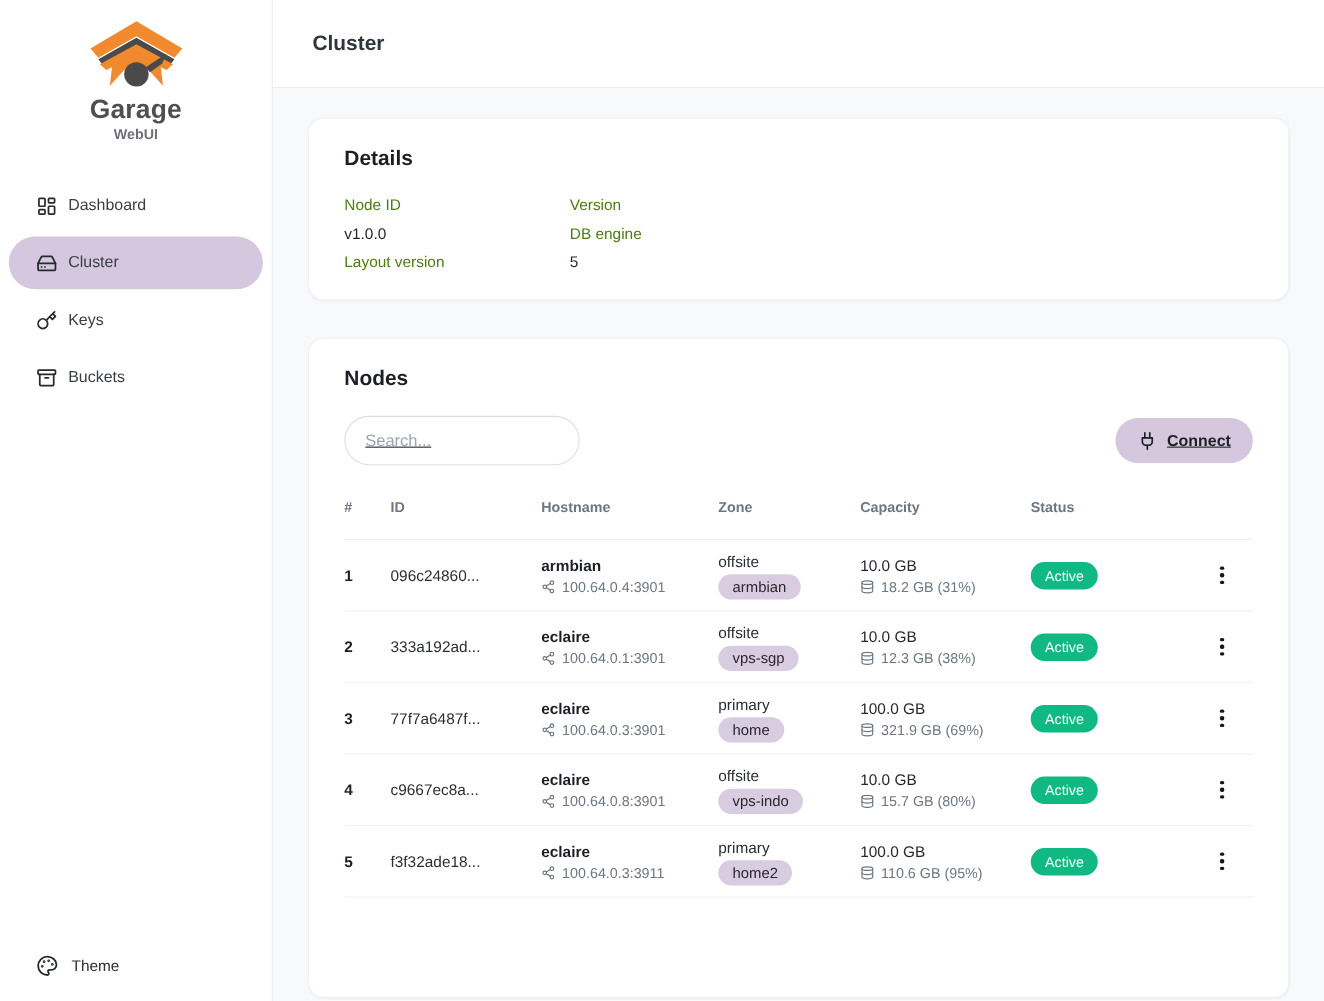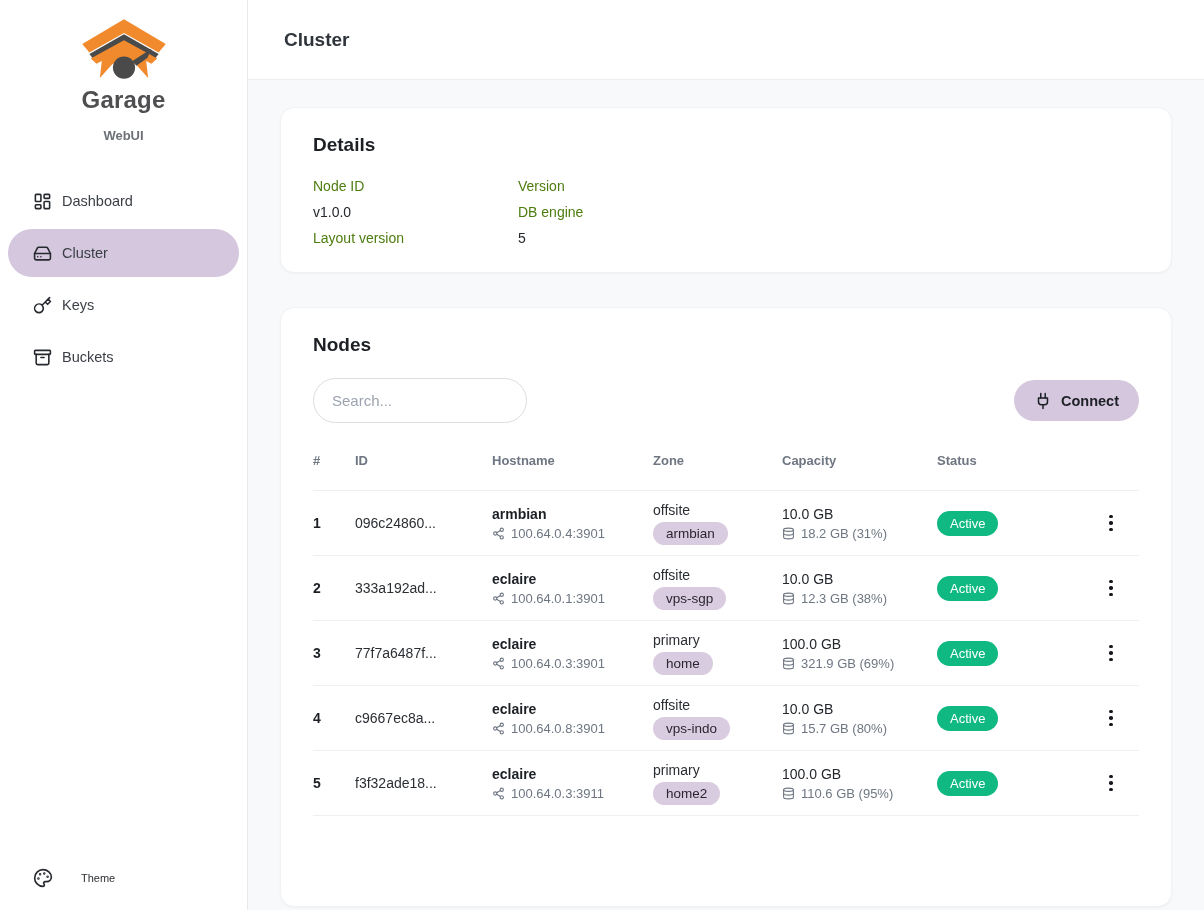--- a/index.html
+++ b/index.html
@@ -15,34 +15,34 @@
   }
   
   .sidebar{
     width:248px; min-width:248px; height:100%;
     background:#fff; border-right:1px solid #e7e9ec;
     display:flex; flex-direction:column; padding:18px 8px 16px;
   }
   .logo-wrap{ display:flex; flex-direction:column; align-items:center; }
   .logo-svg{ width:92px; height:62px; }
   .brand-name{ font-size:24px; font-weight:700; color:#4f4f52; margin-top:6px; letter-spacing:.2px;}
-  .brand-sub{ font-size:13px; font-weight:700; color:#6d7076; margin-top:14px; }
+  .brand-sub{ font-size:13px; font-weight:700; color:#6d7076; margin-top:0; }
   .nav{ margin-top:34px; display:flex; flex-direction:column; gap:4px; }
   .nav-item{
     display:flex; align-items:center; gap:10px;
     height:48px; padding:0 18px 0 25px; border-radius:24px;
     font-size:14.5px; font-weight:500; color:#3a3f46; cursor:pointer;
     background:transparent; border:none; text-align:left;
   }
   .nav-item.active{ background:var(--accent,#d5c7de); }
   .nav-item svg{ width:19px; height:19px; stroke:#26292e; flex:none; }
   .sidebar-spacer{ flex:1; }
   .theme-btn{
-    display:flex; align-items:center; gap:28px;
-    padding:10px 0 6px 25px; font-size:11px; font-weight:500; color:#2c2f33;
+    display:flex; align-items:center; gap:12px;
+    padding:10px 0 6px 25px; font-size:14px; font-weight:500; color:#2c2f33;
     background:none; border:none; cursor:pointer; text-align:left;
   }
   .theme-btn svg{ width:20px; height:20px; stroke:#26292e; }
   
   .main{ flex:1; display:flex; flex-direction:column; height:100%; }
   .topbar{
     height:80px; min-height:80px; background:#fff; border-bottom:1px solid #eceef1;
     display:flex; align-items:center; padding:0 36px;
   }
   .page-title{ font-size:19px; font-weight:600; color:#30353c; }
@@ -57,21 +57,21 @@
   .card-title{ font-size:19px; font-weight:700; color:#1c2025; }
   
   .details-grid{
     margin-top:22px; display:grid; grid-template-columns:205px 1fr;
     row-gap:10px; font-size:14px;
   }
   .detail-label{ color:#4d7c0f; }
   .detail-value{ color:#24282d; }
   
   .nodes-card{ height:600px; }
-  .nodes-toolbar{ margin-top:22px; display:flex; align-items:center; justify-content:space-between; }
+  .nodes-toolbar{ margin-top:22px; display:flex; align-items:center; justify-content:space-between;text-decoration:underline; }
   .search-input{
     width:214px; height:45px; border:1px solid #dcdee3; border-radius:23px;
     padding:0 18px; font-size:15px; color:#24282d; outline:none; background:#fff;
     font-family:inherit;
   }
   .search-input::placeholder{ color:#9ca3af; }
   .connect-btn{
     height:41px; padding:0 20px; border:none; border-radius:23px;
     background:var(--accent,#d5c7de); color:#1d2026; font-size:14.5px; font-weight:600;
     display:flex; align-items:center; gap:9px; cursor:pointer; font-family:inherit;

